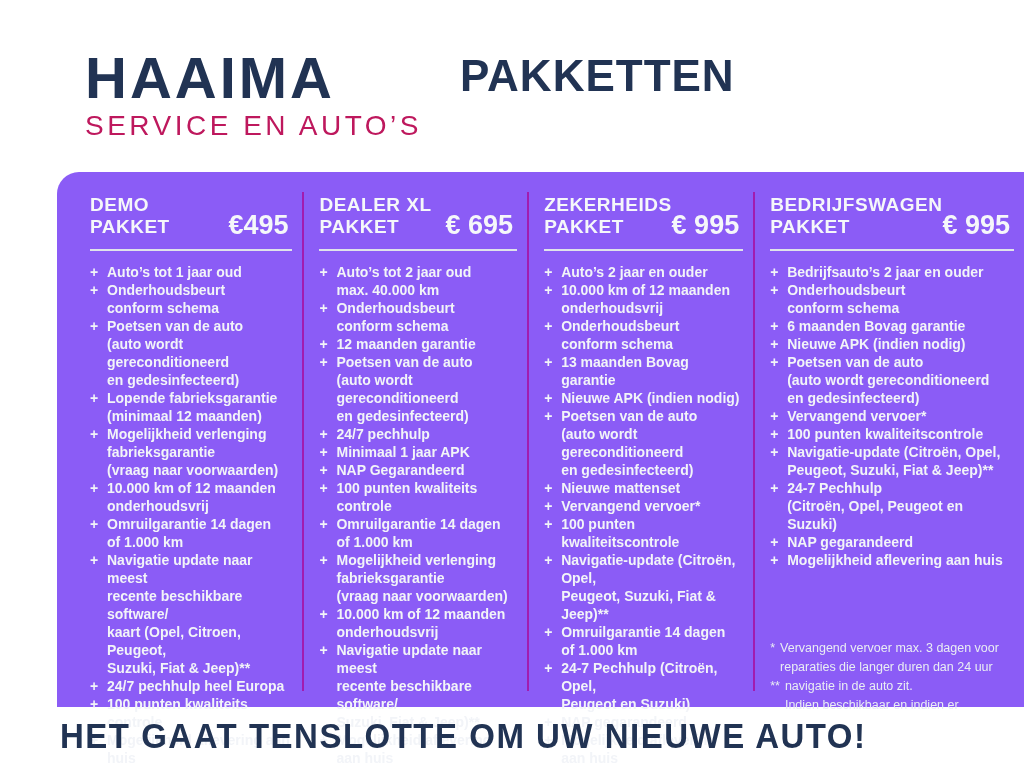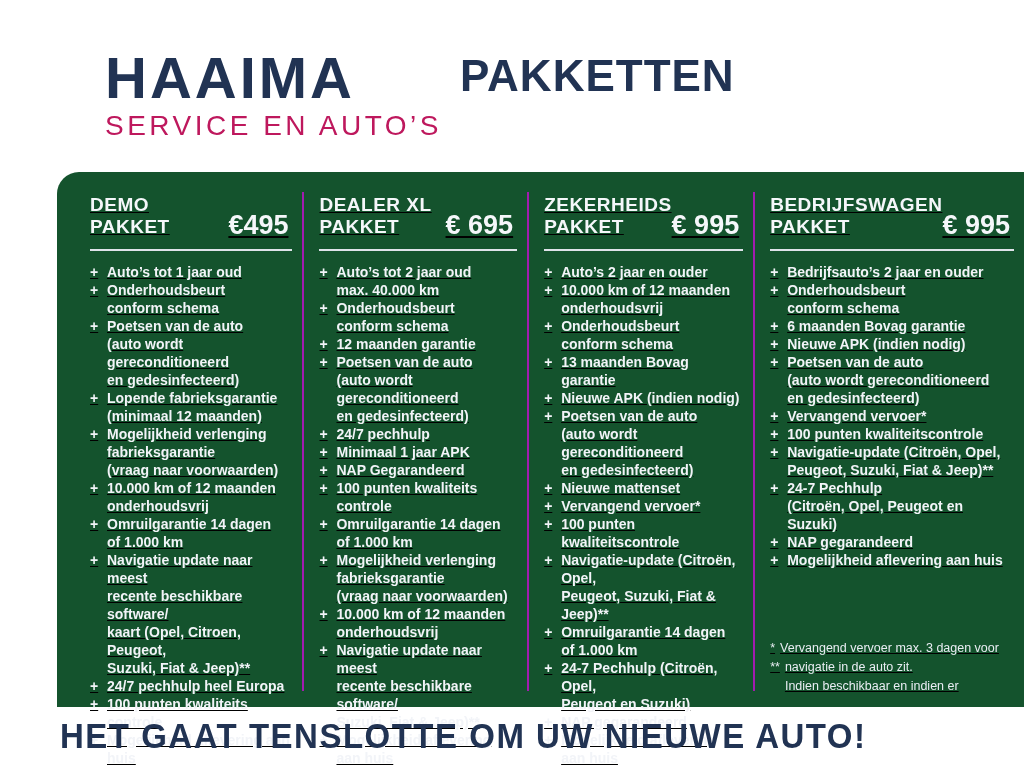--- a/index.html
+++ b/index.html
@@ -7,42 +7,42 @@
   body {
     position: relative;
     width: 1024px; height: 768px;
     background: #ffffff;
     font-family: "Liberation Sans", "DejaVu Sans", sans-serif;
     overflow: hidden;
   }
 
   
   .header { position: absolute; left: 85px; top: 48px; display: flex; }
-  .brand { width: 360px; margin-left: 20px; }
+  .brand { width: 360px; }
   .brand-name {
     font-size: 58px; font-weight: 800; letter-spacing: 3px;
     color: #213353; line-height: 60px;
   }
   .brand-subtitle {
     font-size: 28px; font-weight: 400; letter-spacing: 3.5px;
     color: #be185d; margin-top: 2px;
   }
   .page-title {
     position: absolute; left: 375px; top: 4px; width: 400px;
     font-size: 44px; font-weight: 800; letter-spacing: 1px;
     color: #213353; line-height: 47px;
   }
 
   
   .panel {
     position: absolute; left: 57px; top: 172px; right: 0; height: 535px;
-    background: #14532d;
+    background: #8b5cf6;
     border-top-left-radius: 22px;
     display: flex;
-    padding-top: 20px; padding-bottom: 16px; text-decoration: underline;
+    padding-top: 20px; padding-bottom: 16px;
   }
   .col { position: relative; padding: 2px 10px 0 15px; }
   .col:nth-child(1) { width: 253px; padding-left: 33px; }
   .col:nth-child(2) { width: 232px; }
   .col:nth-child(3) { width: 232px; }
   .col:nth-child(4) { flex: 1; }
   .col + .col { border-left: 2px solid #a21caf; }
 
   .colhead { display: flex; justify-content: space-between; align-items: flex-end; }
   .colname {
@@ -457,20 +457,21 @@
           <span class="itemlines">
             <div>Mogelijkheid aflevering aan huis</div>
           </span>
         </div>
       </div>
       <div class="footnotes">
         <div class="foot">
           <span class="mark">*</span>
           <span class="itemlines">
             <div>Vervangend vervoer max. 3 dagen voor</div>
+            <div>reparaties die langer duren dan 24 uur</div>
           </span>
         </div>
         <div class="foot">
           <span class="mark">**</span>
           <span class="itemlines">
             <div>navigatie in de auto zit.</div>
             <div>Indien beschikbaar en indien er</div>
           </span>
         </div>
       </div>

